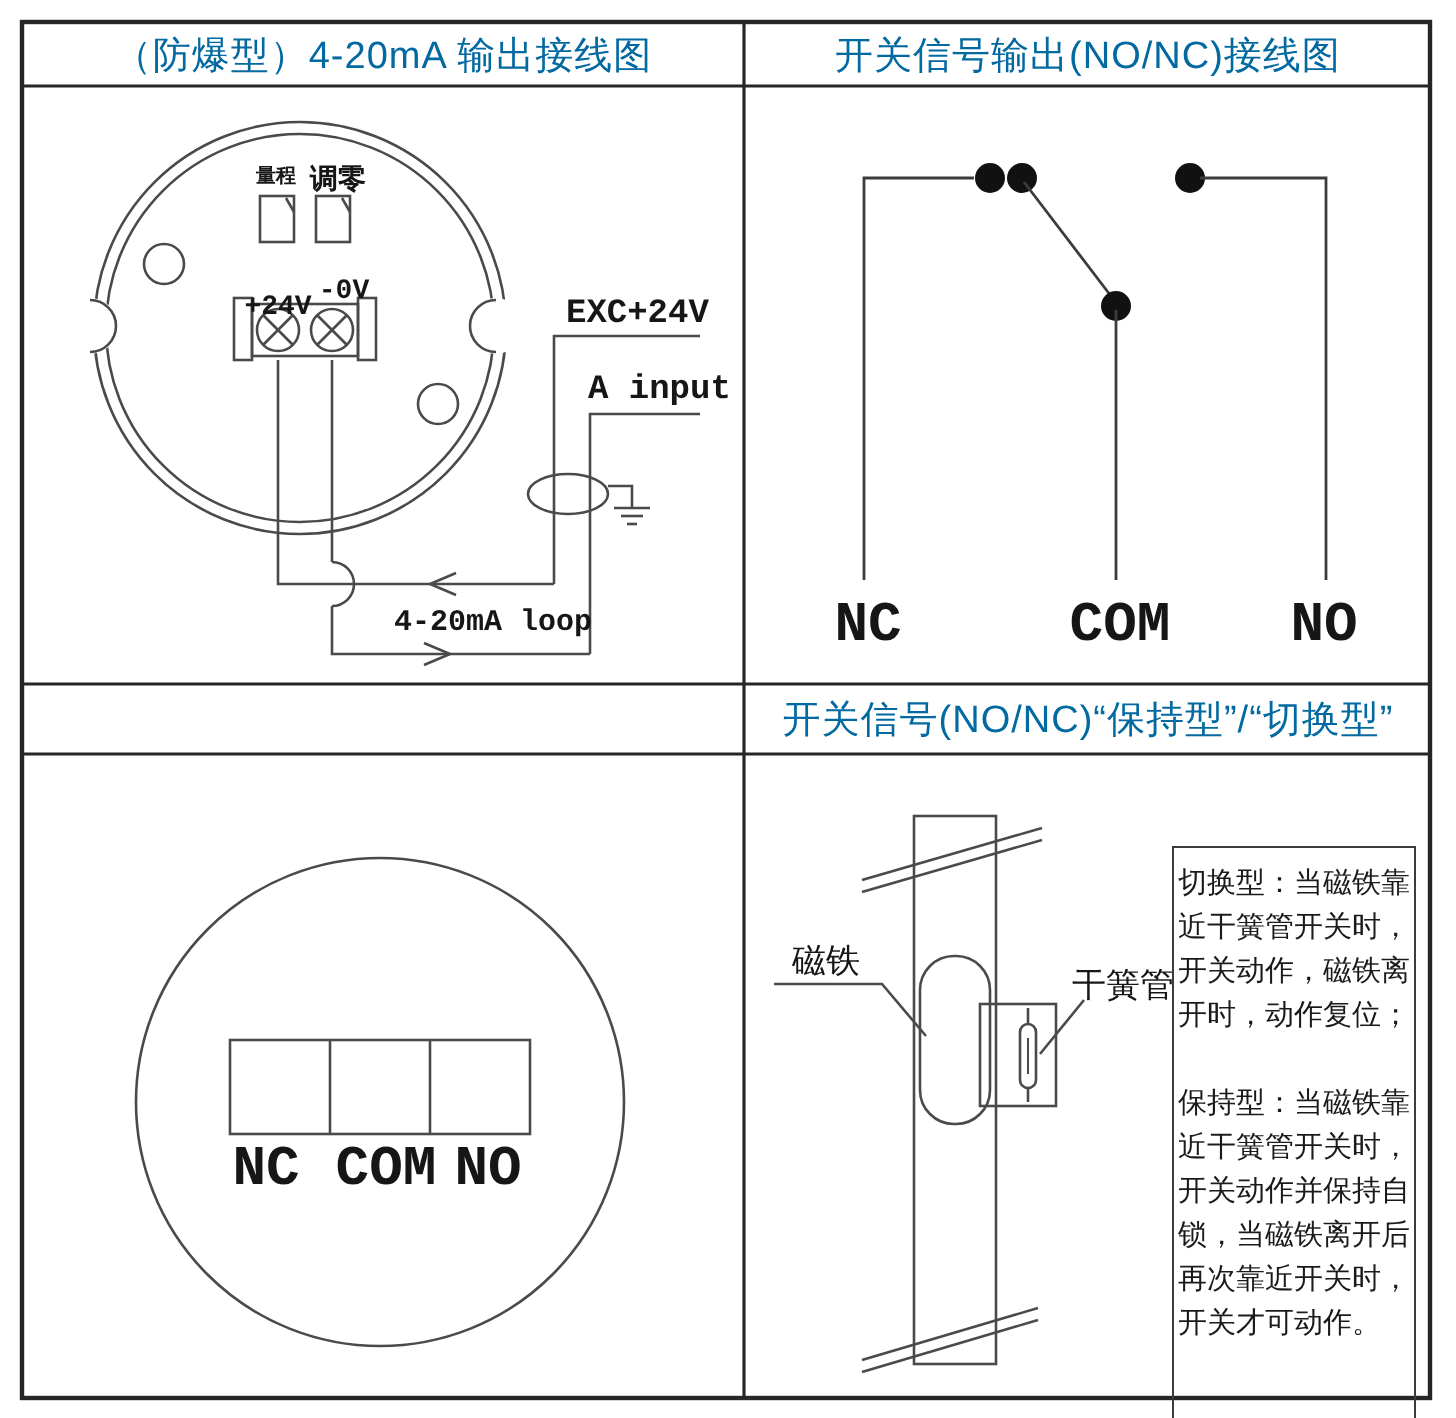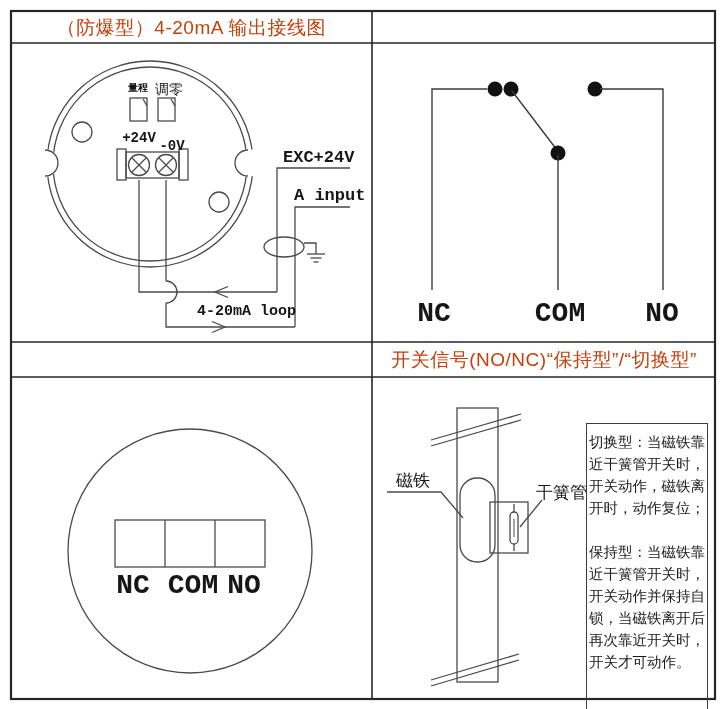--- a/index.html
+++ b/index.html
@@ -1,31 +1,31 @@
 <!DOCTYPE html>
 <html><head>
 <meta charset="utf-8">
 <style>
   html,body{margin:0;padding:0;background:#fff;}
   .canvas{position:relative;width:728px;height:709px;background:#fff;overflow:hidden;
           font-family:"Liberation Sans","DejaVu Sans",sans-serif;color:#111;}
   svg.art{position:absolute;left:0;top:0;width:728px;height:709px;}
   .hdr{position:absolute;display:flex;align-items:center;justify-content:center;
-       font-size:19px;letter-spacing:0.5px;color:#c2410c;white-space:nowrap;}
+       font-size:19px;letter-spacing:0.5px;color:#0369a1;white-space:nowrap;}
   .hdr-tl{left:11px;top:12px;width:361px;height:31px;}
   .hdr-tr{left:373px;top:12px;width:342px;height:31px;}
   .hdr-bl{left:11px;top:343px;width:361px;height:34px;}
   .hdr-br{left:373px;top:343px;width:342px;height:34px;}
   .lbl{position:absolute;white-space:nowrap;color:#161616;}
   .mono{font-family:"Liberation Mono","DejaVu Sans Mono",monospace;font-weight:bold;}
   .ctr{transform:translateX(-50%);}
   
   .lbl-range{left:138px;top:81px;font-size:10px;font-weight:bold;}
-  .lbl-zero{left:169px;top:81px;font-size:14px;font-weight:normal;}
-  .lbl-vplus{left:139px;top:130px;font-size:14px;}
+  .lbl-zero{left:169px;top:81px;font-size:14px;font-weight:bold;}
+  .lbl-vplus{left:139px;top:146px;font-size:14px;}
   .lbl-vminus{left:172px;top:138px;font-size:14px;}
   .lbl-exc{left:283px;top:148px;font-size:17px;}
   .lbl-ainput{left:294px;top:186px;font-size:17px;}
   .lbl-loop{left:197px;top:303px;font-size:15px;}
   
   .lbl-tr-nc{left:434px;top:298px;font-size:28px;}
   .lbl-tr-com{left:560px;top:298px;font-size:28px;}
   .lbl-tr-no{left:662px;top:298px;font-size:28px;}
   
   .lbl-bl-nc{left:133px;top:570px;font-size:28px;}
@@ -136,20 +136,21 @@
         <line x1="514" y1="504" x2="514" y2="512"></line>
         <rect x="510" y="512" width="8" height="32" rx="4"></rect>
         <line x1="514" y1="519" x2="514" y2="537" stroke-width="1"></line>
         <line x1="514" y1="544" x2="514" y2="551"></line>
       </g>
       <line x1="542" y1="500" x2="520" y2="527"></line>
     </g>
   </svg>
 
   <div class="hdr hdr-tl">（防爆型）4-20mA 输出接线图</div>
+  <div class="hdr hdr-tr">开关信号输出(NO/NC)接线图</div>
   <div class="hdr hdr-br">开关信号(NO/NC)“保持型”/“切换型”</div>
 
   <div class="lbl ctr lbl-range">量程</div>
   <div class="lbl ctr lbl-zero">调零</div>
   <div class="lbl ctr mono lbl-vplus">+24V</div>
   <div class="lbl ctr mono lbl-vminus">-0V</div>
   <div class="lbl mono lbl-exc">EXC+24V</div>
   <div class="lbl mono lbl-ainput">A input</div>
   <div class="lbl mono lbl-loop">4-20mA loop</div>
 

